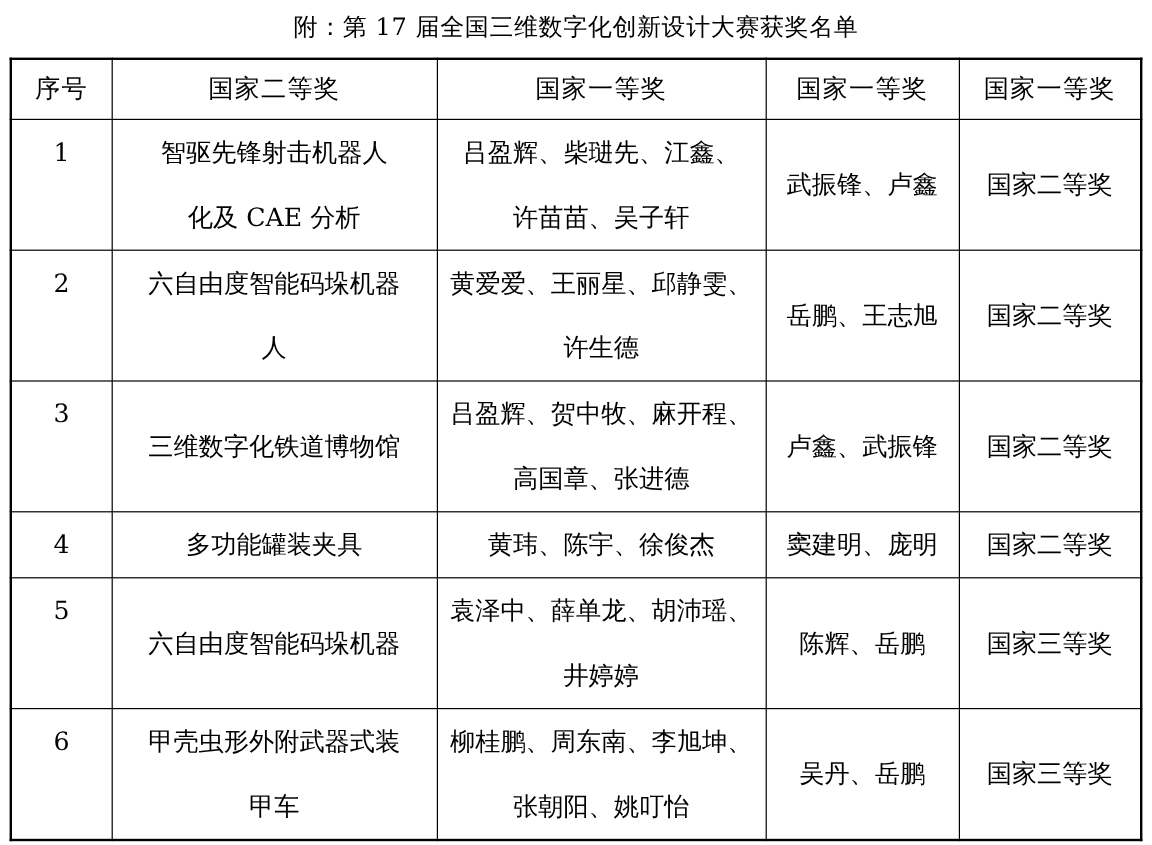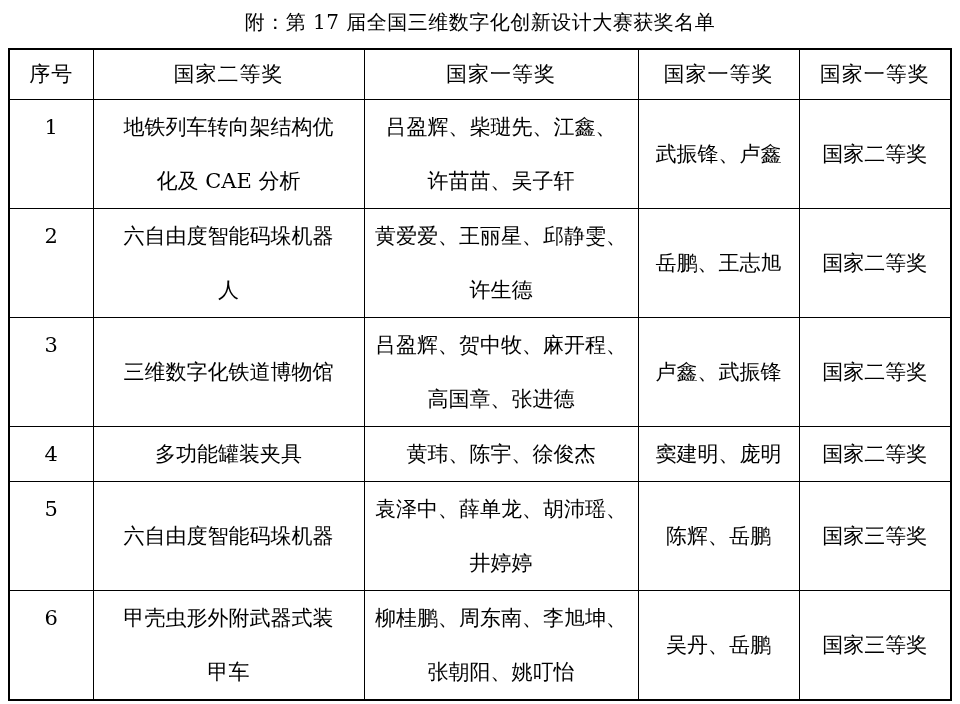--- a/index.html
+++ b/index.html
@@ -76,21 +76,21 @@
         <th>序号</th>
         <th>国家二等奖</th>
         <th>国家一等奖</th>
         <th>国家一等奖</th>
         <th>国家一等奖</th>
       </tr>
     </thead>
     <tbody>
       <tr class="row-tall">
         <td class="col-no">1</td>
-        <td class="col-work">地铁列车转向架结构优
+        <td class="col-work">智驱先锋射击机器人
 化及 CAE 分析</td>
         <td class="col-students">吕盈辉、柴琎先、江鑫、
 许苗苗、吴子轩</td>
         <td class="col-teachers">武振锋、卢鑫</td>
         <td class="col-award">国家二等奖</td>
       </tr>
       <tr class="row-tall">
         <td class="col-no">2</td>
         <td class="col-work">六自由度智能码垛机器
 人</td>

